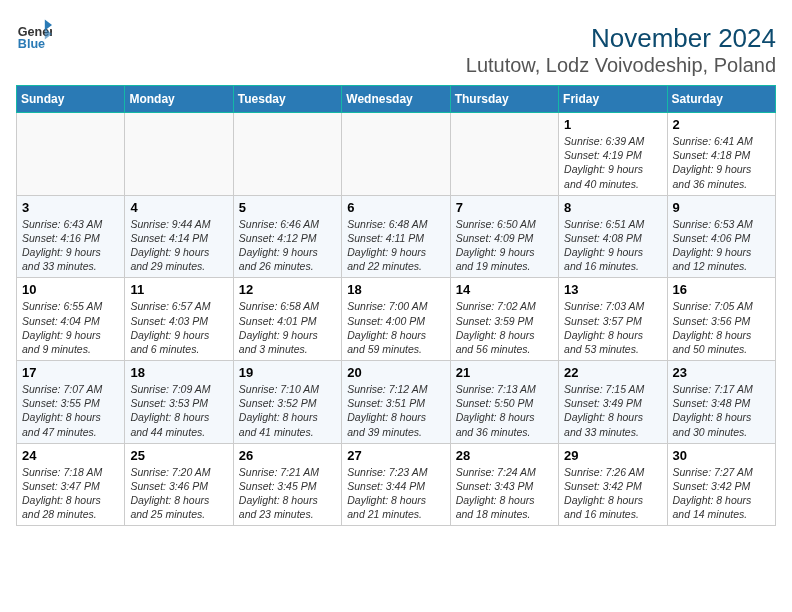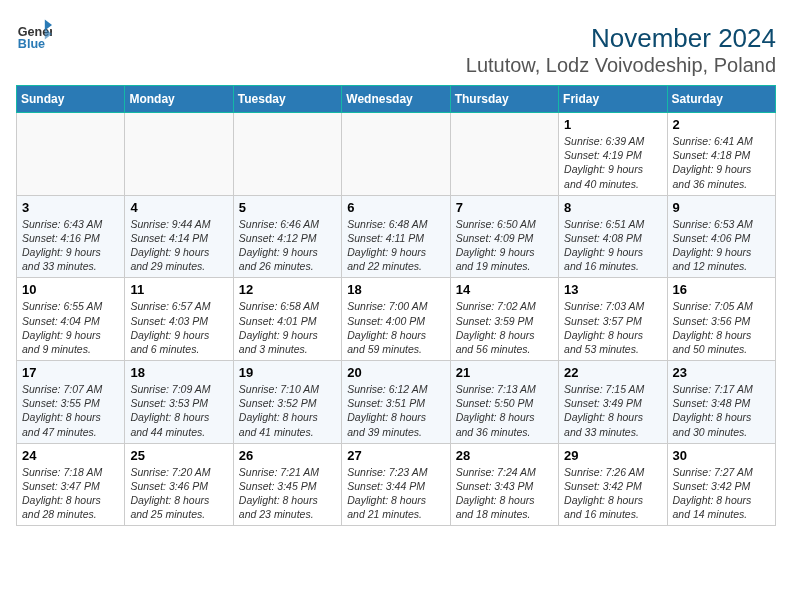--- a/index.html
+++ b/index.html
@@ -233,21 +233,21 @@
 Daylight: 8 hours and 44 minutes.</div>
         </td>
         <td>
           <span class="day-number">19</span>
           <div class="day-info">Sunrise: 7:10 AM
 Sunset: 3:52 PM
 Daylight: 8 hours and 41 minutes.</div>
         </td>
         <td>
           <span class="day-number">20</span>
-          <div class="day-info">Sunrise: 6:12 AM
+          <div class="day-info">Sunrise: 7:12 AM
 Sunset: 3:51 PM
 Daylight: 8 hours and 39 minutes.</div>
         </td>
         <td>
           <span class="day-number">21</span>
           <div class="day-info">Sunrise: 7:13 AM
 Sunset: 5:50 PM
 Daylight: 8 hours and 36 minutes.</div>
         </td>
         <td>

